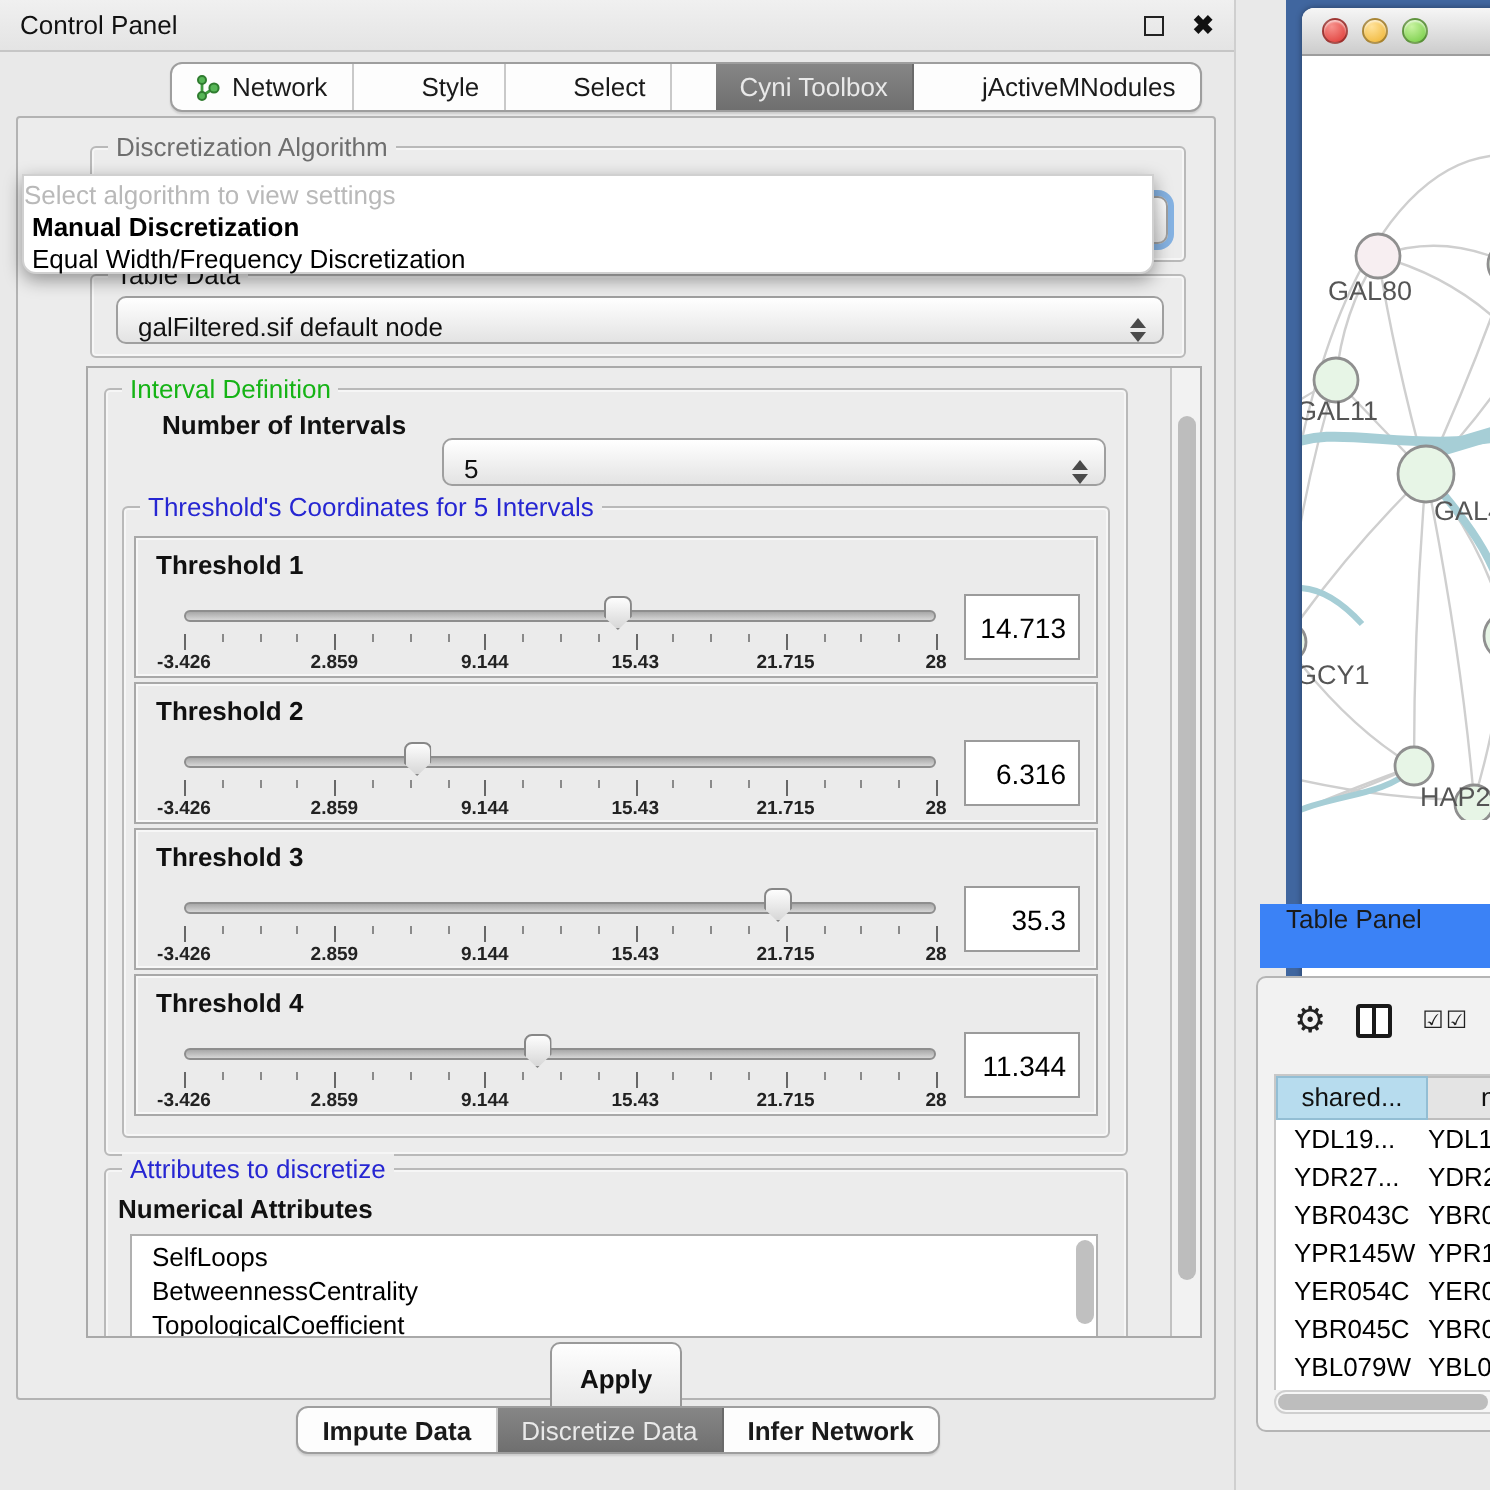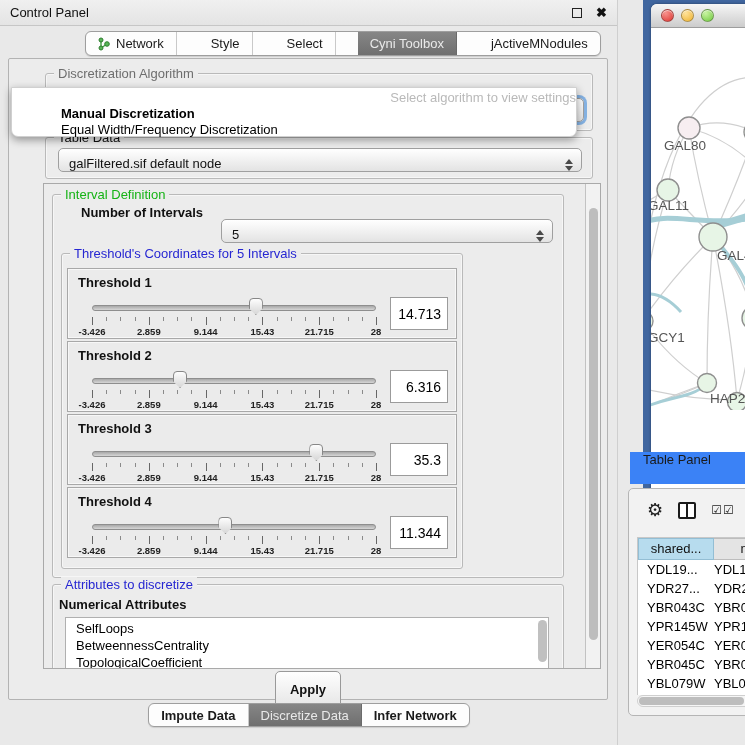--- a/index.html
+++ b/index.html
@@ -34,33 +34,33 @@
   
   .combo { position:absolute; height:24px; background:linear-gradient(#ffffff,#e3e3e3); border:1px solid #9f9f9f; border-radius:5px; display:flex; align-items:flex-end; padding:0 8px 0 10px; font-size:13px; color:#111; }
   .combo .cval { flex:1; overflow:hidden; white-space:nowrap; }
   .spinner { display:flex; flex-direction:column; gap:2px; align-items:center; }
   .spinner .up   { width:0; height:0; border-left:4px solid transparent; border-right:4px solid transparent; border-bottom:5px solid #4a4a4a; }
   .spinner .down { width:0; height:0; border-left:4px solid transparent; border-right:4px solid transparent; border-top:5px solid #4a4a4a; }
   .combo.focused { box-shadow:0 0 0 3px #85b2e2; }
 
   
   .dropdown-overlay { position:absolute; left:2px; top:28px; width:566px; height:50px; background:#ffffff; border:1px solid #d0d0d0; border-radius:0 0 7px 7px; box-shadow:0 3px 9px rgba(0,0,0,.38); z-index:30; padding-top:2px; }
-  .dd-placeholder { text-align:right; color:#b9b9b9; font-size:13px; height:16px; line-height:16px; }
-  .dd-item { font-size:13px; color:#000; height:16px; line-height:16px; padding-left:4px;margin-left:45px; }
+  .dd-placeholder { text-align:left; color:#b9b9b9; font-size:13px; height:16px; line-height:16px; }
+  .dd-item { font-size:13px; color:#000; height:16px; line-height:16px; padding-left:4px; }
   .dd-item.bold { font-weight:bold; }
 
   
   .scrollpane { position:absolute; left:34px; top:124px; width:558px; height:486px; border:1px solid #a9a9a9; background:#ececec; overflow:hidden; }
   .v-scrollbar { position:absolute; right:0; top:0; width:15px; height:100%; background:#f2f2f2; border-left:1px solid #c2c2c2; }
   .v-scrollbar .thumb { position:absolute; left:3px; top:24px; width:9px; height:432px; background:#bdbdbd; border-radius:5px; }
 
   
   .interval-group { left:8px; top:10px; width:512px; height:384px; }
   .ni-label { position:absolute; left:28px; top:10px; font-weight:bold; font-size:13px; color:#111; }
-  .thresholds-group { left:8px; top:58px; width:402px; height:316px; }
+  .thresholds-group { left:8px; top:58px; width:494px; height:316px; }
 
   .threshold-row { position:relative; margin:2px 5px 2px 5px; height:71px; border:1px solid #a8a8a8; background:#ebebeb; box-shadow:inset 0 0 0 1px rgba(255,255,255,.6); }
   .th-label { position:absolute; left:10px; top:6px; font-weight:bold; font-size:13px; color:#111; }
   .th-body { position:absolute; left:24px; right:8px; top:26px; height:42px; display:flex; align-items:flex-start; }
   .slider { position:relative; flex:1; height:42px; margin-right:14px; }
   .slider-track { position:absolute; left:0; right:0; top:10px; height:6px; border-radius:4px; background:linear-gradient(#a8a8a8,#d6d6d6); border:1px solid #8e8e8e; }
   .slider-thumb { position:absolute; top:3px; width:14px; height:17px; margin-left:-7px; background:linear-gradient(#fdfdfd,#d7d7d7); border:1px solid #878787; border-radius:4px 4px 0 0; clip-path:polygon(0 0,100% 0,100% 60%,50% 100%,0 60%); }
   .slider-ticks { position:absolute; left:0; right:0; top:22px; height:8px; }
   .slider-ticks .tick { position:absolute; top:0; width:1px; height:4px; background:#8a8a8a; }
   .slider-ticks .tick.major { height:8px; background:#676767; }

